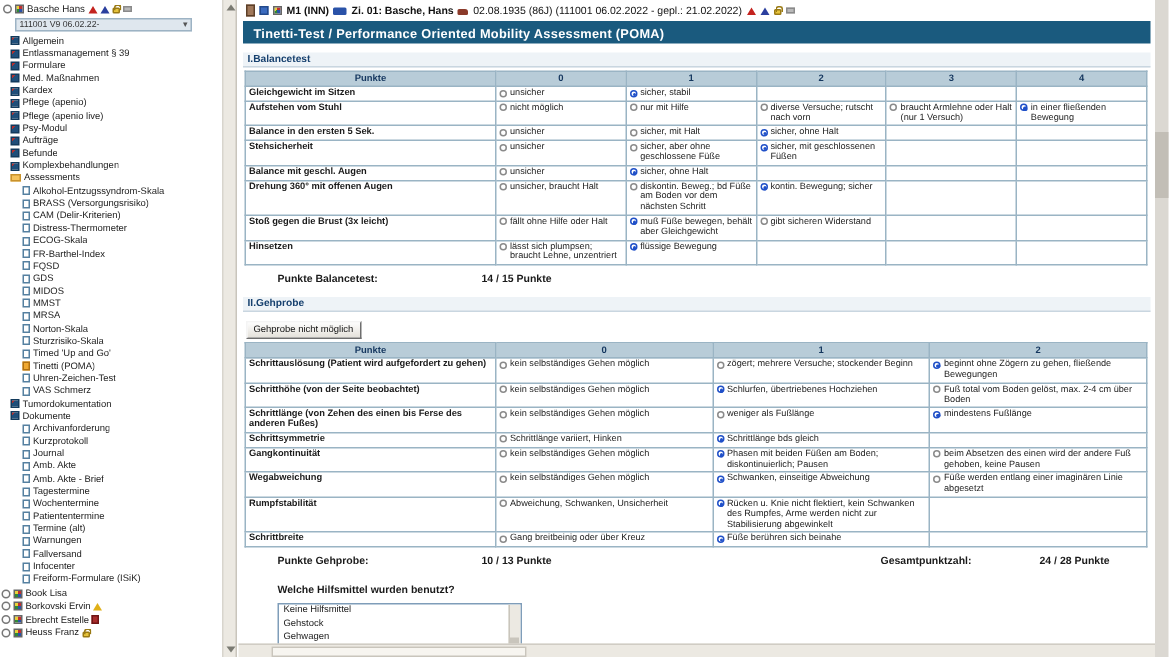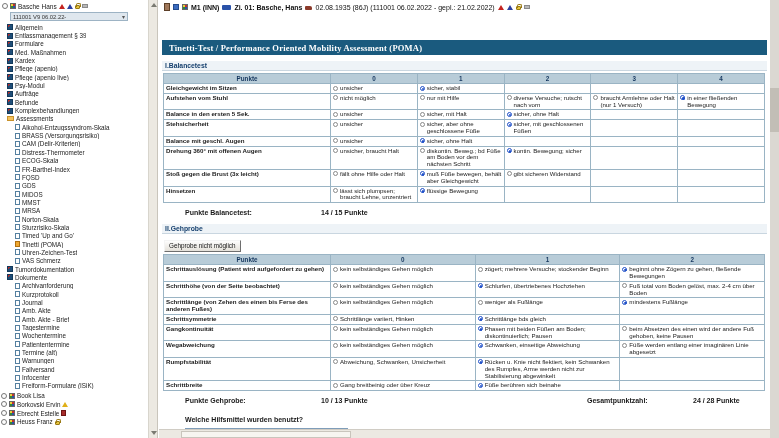--- a/index.html
+++ b/index.html
@@ -52,22 +52,22 @@
 
   
   #main { position:absolute; left:159px; top:0; width:611px; height:438px; background:#fff; overflow:hidden; }
   #right-strip { position:absolute; left:770px; top:0; width:9px; height:438px; background:#dbd8d2; }
   #right-thumb { position:absolute; left:0; top:88px; width:9px; height:44px; background:#c2beb6; }
 
   .patient-bar { display:flex; align-items:center; gap:3px; padding:2px 0 0 5px; height:12px; white-space:nowrap; }
   .patient-bar .seg { font-size:7px; color:#101010; }
   .patient-bar .seg.b { font-weight:bold; }
 
-  .titlebar { margin:28px 3px 0 3px; height:15px; background:#1a5a7e; color:#fff; font-size:8.5px; font-weight:bold;
-    display:flex; align-items:center; padding-left:7px; letter-spacing:0.2px;font-family:Liberation Serif, serif; }
+  .titlebar { margin:2px 3px 0 3px; height:15px; background:#1a5a7e; color:#fff; font-size:8.5px; font-weight:bold;
+    display:flex; align-items:center; padding-left:7px; letter-spacing:0.2px; }
 
   .section-strip { margin:6px 3px 0 3px; height:10px; background:#eef3f7; border-bottom:1px solid #c9d6e0;
     display:flex; align-items:center; padding-left:3px; }
   .section-title { font-size:6.8px; font-weight:bold; color:#16406e; }
 
   table.assess { border-collapse:collapse; table-layout:fixed; margin:2px 3px 0 4px; width:601px; }
   table.assess th, table.assess td { border:1px solid #9ab4c4; vertical-align:top; padding:1px 2px; }
   table.assess thead th { background:#b8ccd8; color:#14365e; font-size:6.3px; font-weight:bold; text-align:center; padding:1px 0; }
   table.assess td.rowlabel { font-size:6.2px; font-weight:bold; color:#1a1a1a; line-height:6.8px; }
   .opt { display:flex; align-items:flex-start; }

